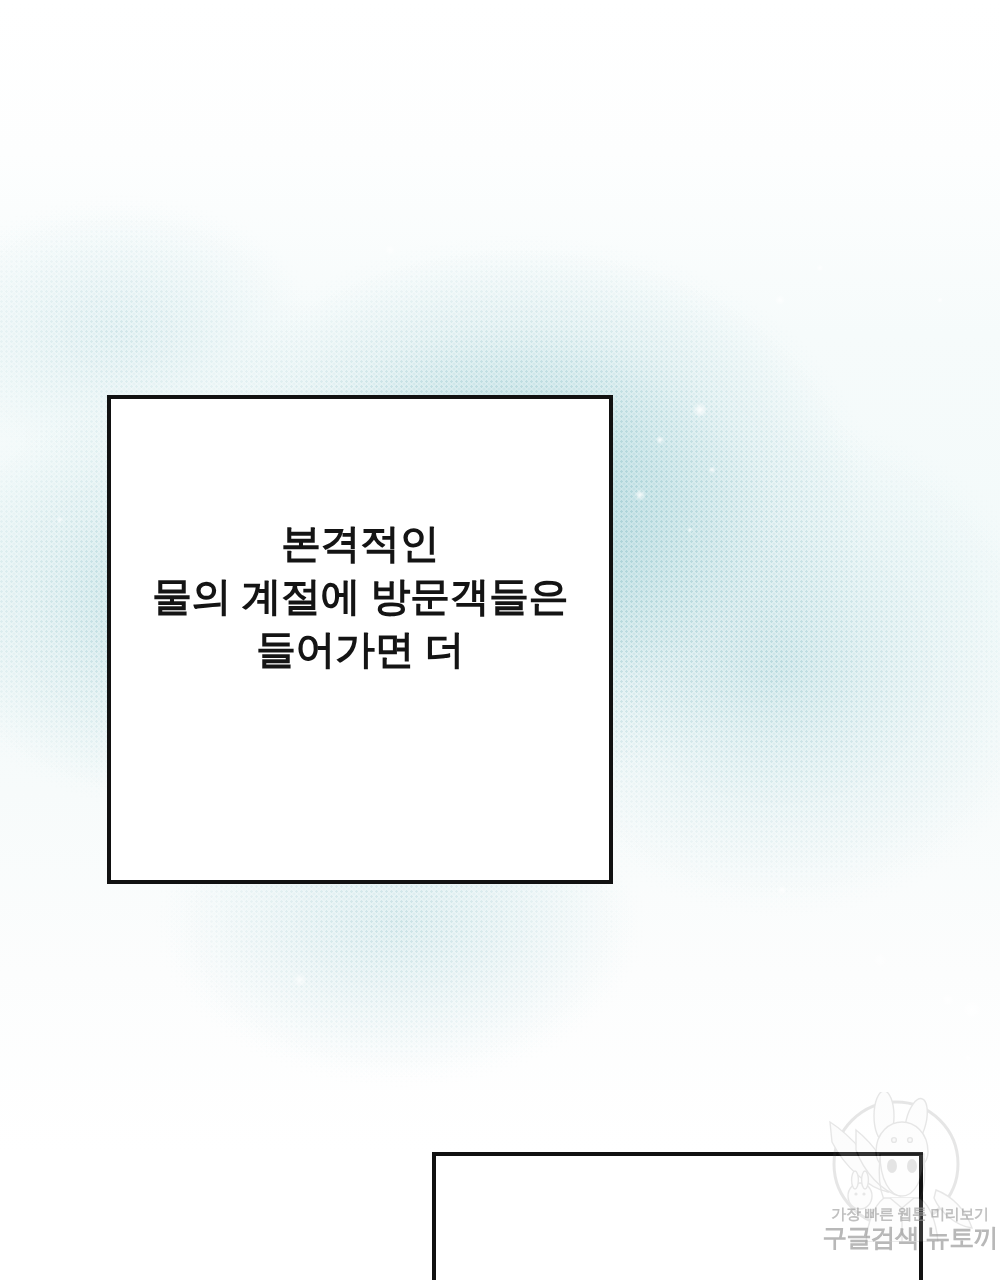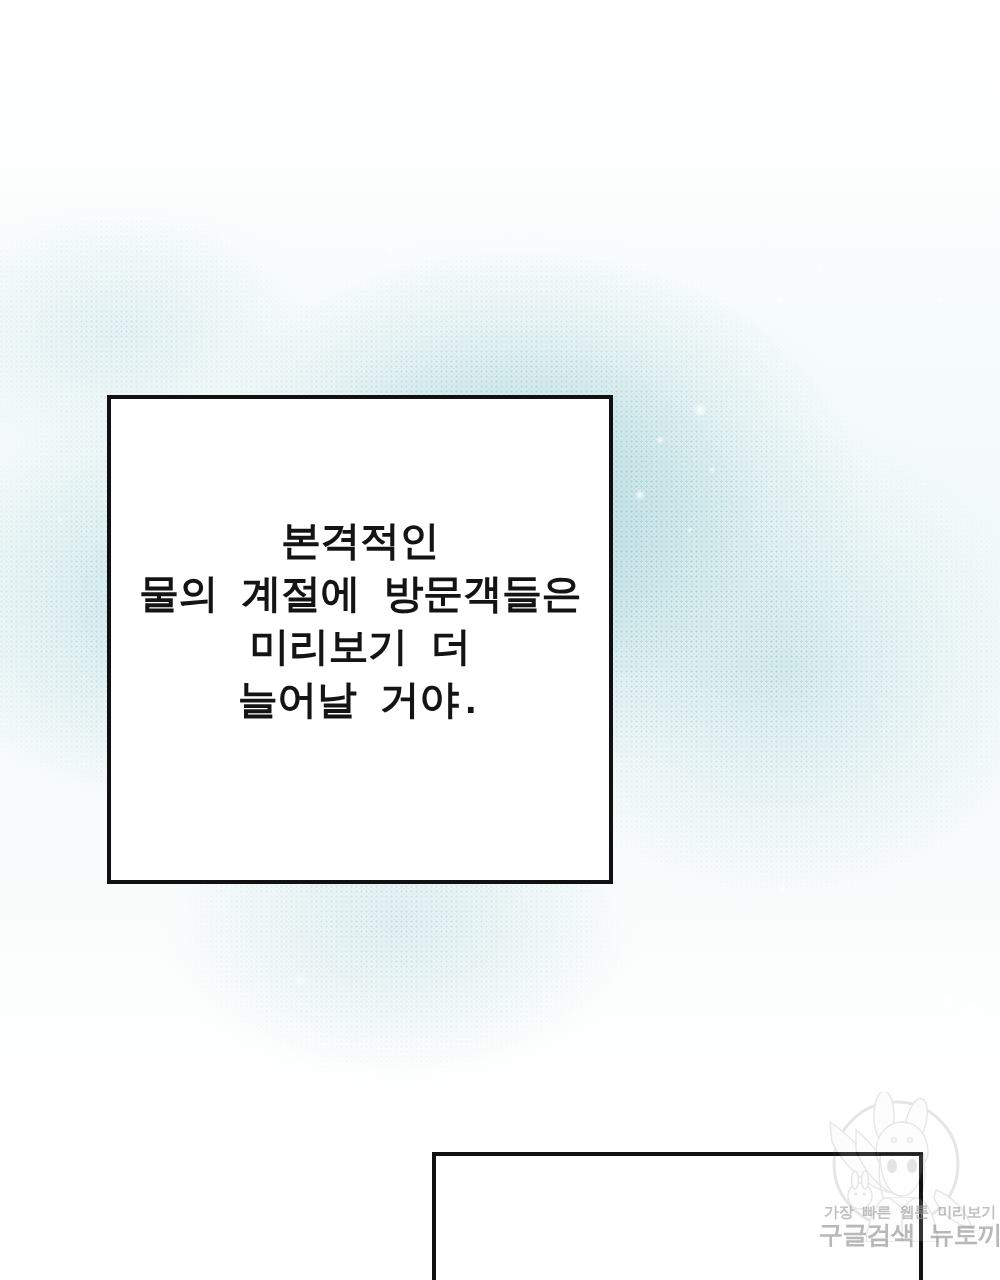--- a/index.html
+++ b/index.html
@@ -8,21 +8,21 @@
     padding: 0;
     background: #ffffff;
   }
 
   #page {
     position: relative;
     width: 1000px;
     height: 1280px;
     overflow: hidden;
     background: #ffffff;
-    font-family: Liberation Mono, monospace;
+    font-family: Liberation Sans, sans-serif;
   }
 
   
 
   .bg-layer {
     position: absolute;
     inset: 0;
     pointer-events: none;
   }
 
@@ -201,22 +201,21 @@
 <div id="page">
 
   <div class="bg-layer" id="bg-wash"></div>
   <div class="bg-layer" id="bg-halftone"></div>
   <div class="bg-layer" id="bg-sparkle"></div>
 
   <div class="panel" id="panel-main">
     <div id="dialogue">
       <span class="line">본격적인</span>
       <span class="line">물의 계절에 방문객들은</span>
-      <span class="line">미리보기 더</span>
-      <span class="line">늘어날 거야.</span>
+      <span class="line">들어가면 더</span>
     </div>
   </div>
 
   <div class="panel" id="panel-next"></div>
 
   <div id="watermark">
 
     <div id="watermark-art">
       <svg viewBox="0 0 170 150" width="170" height="150" aria-hidden="true">
         <g fill="none" stroke="#555555" stroke-width="1.4">

